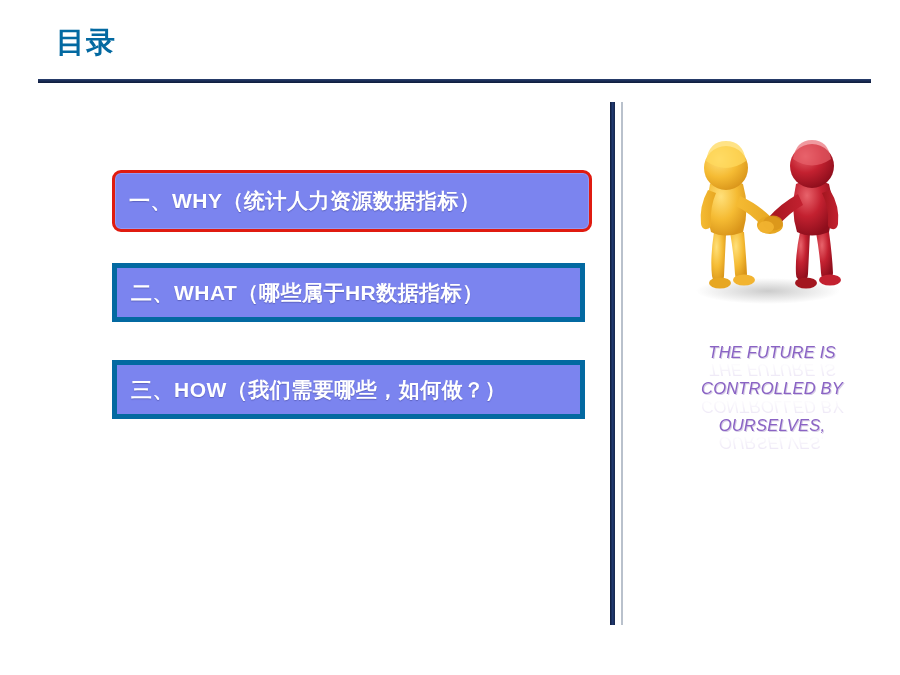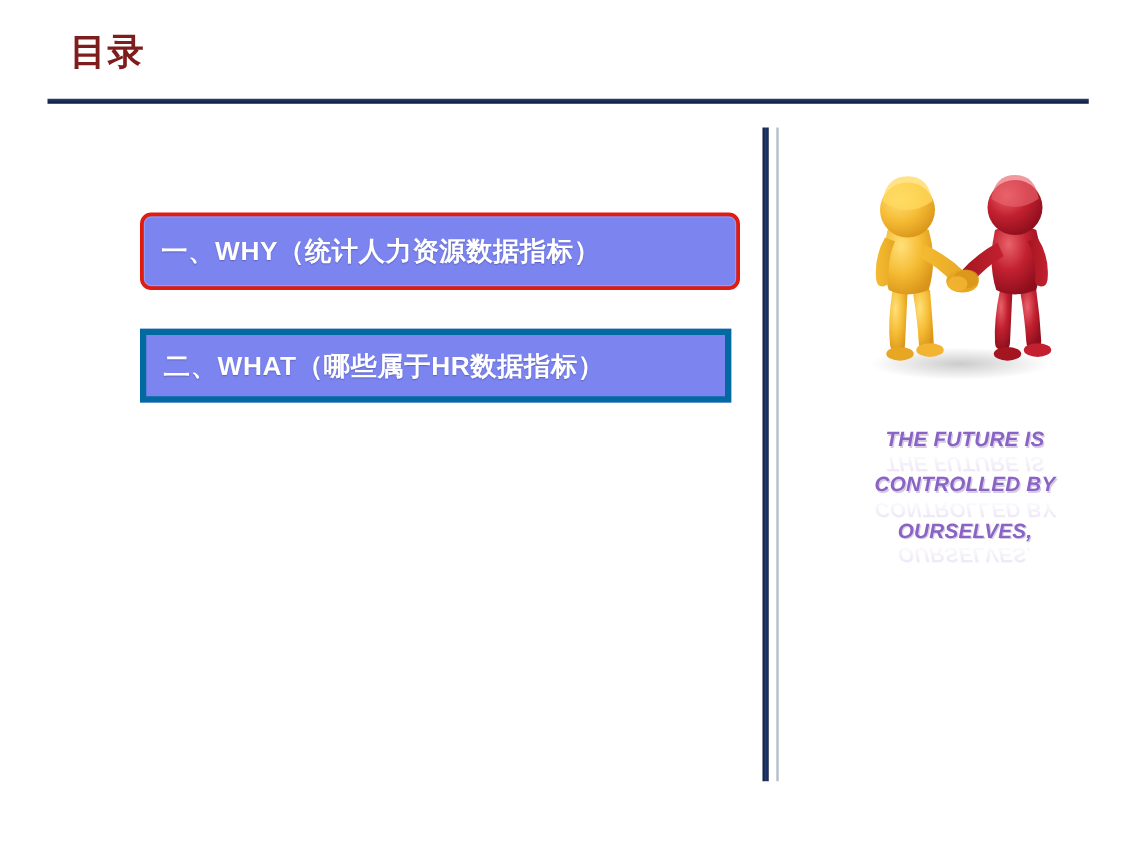--- a/index.html
+++ b/index.html
@@ -18,21 +18,21 @@
     overflow: hidden;
   }
 
   
   .page-title {
     position: absolute;
     left: 56px;
     top: 28px;
     font-size: 29px;
     font-weight: bold;
-    color: #7f1d1d;
+    color: #0369a1;
     letter-spacing: 1px;
     line-height: 1;
     text-shadow: 0 1px 0 rgba(255,255,255,0.9);
     white-space: nowrap;
   }
   .title-rule {
     position: absolute;
     left: 38px;
     top: 79px;
     width: 833px;
@@ -118,21 +118,21 @@
   .motto {
     position: absolute;
     left: 648px;
     top: 344px;
     width: 248px;
     text-align: center;
   }
   .motto-line {
     position: relative;
     font-size: 16.5px;
-    font-weight: bold;
+    font-weight: normal;
     font-style: italic;
     color: #8a63c4;
     letter-spacing: 0.2px;
     line-height: 1.05;
     margin-bottom: 19px;
     text-shadow: 1px 1px 0 rgba(120,90,170,0.30);
     white-space: nowrap;
   }
   .motto-line .reflect {
     position: absolute;
@@ -160,20 +160,23 @@
     <div class="bar-thick"></div>
     <div class="bar-thin"></div>
   </div>
 
   <div class="agenda">
     <div class="agenda-item selected row1">
       <span>一、WHY（统计人力资源数据指标）</span>
     </div>
     <div class="agenda-item plain row2">
       <span>二、WHAT（哪些属于HR数据指标）</span>
+    </div>
+    <div class="agenda-item plain row3">
+      <span>三、HOW（我们需要哪些，如何做？）</span>
     </div>
   </div>
 
   <div class="illustration">
     <svg width="220" height="195" viewBox="0 0 220 195" xmlns="http://www.w3.org/2000/svg">
       <defs>
         <radialGradient id="gy" cx="35%" cy="30%" r="75%">
           <stop offset="0%" stop-color="#ffe07a"></stop>
           <stop offset="55%" stop-color="#f5bb33"></stop>
           <stop offset="100%" stop-color="#d9951a"></stop>

